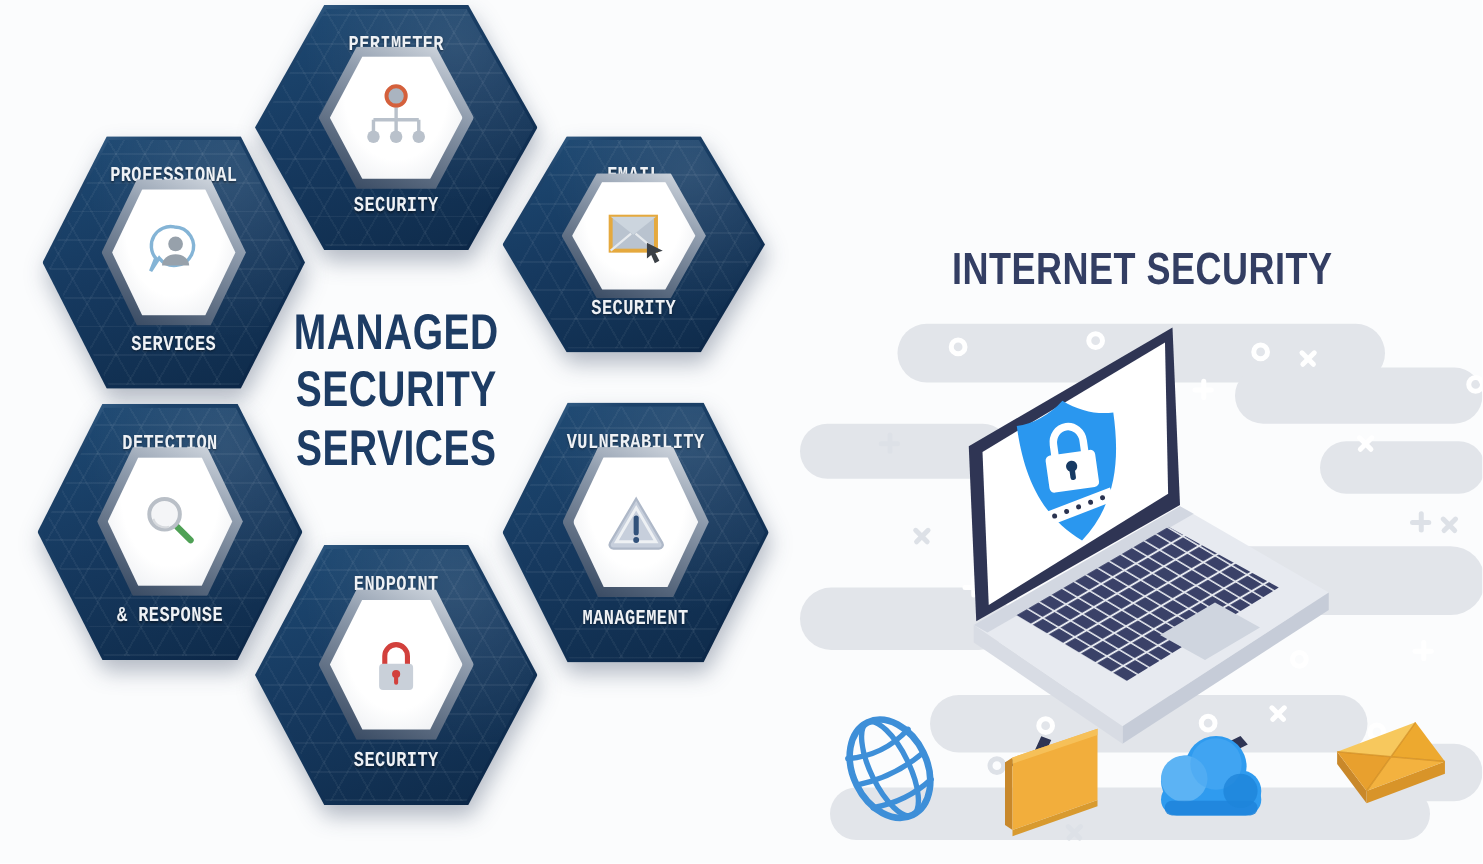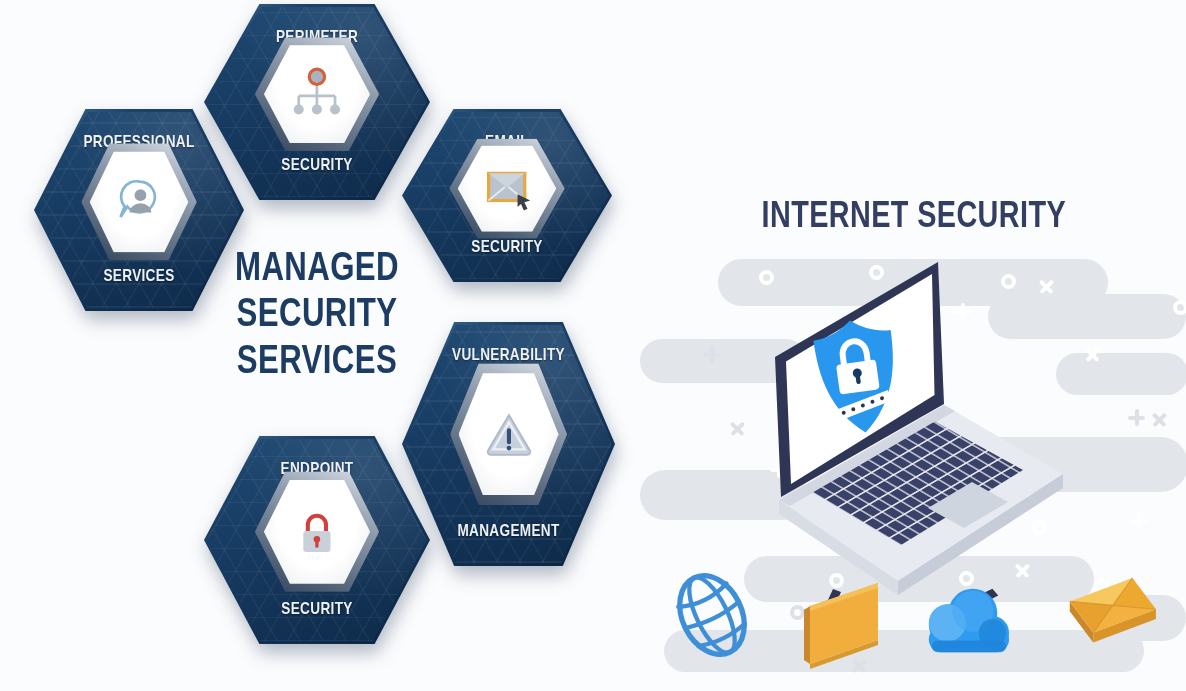--- a/index.html
+++ b/index.html
@@ -1,21 +1,21 @@
 <!DOCTYPE html>
 <html><head>
 <meta charset="utf-8">
 <style>
   html,body{margin:0;padding:0;background:#ffffff;}
   .stage{
     position:relative;width:1186px;height:691px;overflow:hidden;
     background:#fbfcfd;font-family:"Liberation Sans", sans-serif;
   }
   
-  .hex{position:absolute;filter:drop-shadow(2px 9px 9px rgba(25,45,75,.32));}
+  .hex{position:absolute;filter:drop-shadow(2px 9px 9px rgba(25,45,75,.32));font-family:Liberation Mono, monospace;}
   .hex-shape{position:absolute;inset:0;
     clip-path:polygon(24.5% 0%,75.5% 0%,100% 50%,75.5% 100%,24.5% 100%,0% 50%);
     background:linear-gradient(150deg,#416f98 0%,#1d4269 18%,#163a60 45%,#102f52 72%,#0a2342 100%);}
   .hex-core{position:absolute;inset:3px;
     clip-path:polygon(24.5% 0%,75.5% 0%,100% 50%,75.5% 100%,24.5% 100%,0% 50%);
     background:linear-gradient(160deg,#1e4a74 0%,#16395f 48%,#0e2a49 100%);}
   .hex-core::after{content:"";position:absolute;inset:0;
     background-image:
       radial-gradient(ellipse at 72% 16%, rgba(255,255,255,.10), transparent 55%),
       repeating-linear-gradient(0deg, rgba(255,255,255,.05) 0 1.5px, transparent 1.5px 23px),
@@ -113,22 +113,36 @@
       <svg width="58" height="58" viewBox="0 0 64 64" style="position:static">
         <rect x="12" y="15" width="40" height="30" fill="#b9c3cf" stroke="#e5a93e" stroke-width="3.5"></rect>
         <path d="M12,15 L32,31 L52,15 Z" fill="#ccd5de"></path>
         <path d="M12,45 L30,30 M52,45 L34,30" stroke="#e6eaee" stroke-width="2" fill="none"></path>
         <path d="M44,38 L58,45 L51.5,47 L55,54 L51,56 L47.8,48.8 L44,52 Z" fill="#3b4046"></path>
       </svg>
     </div>
     <div class="hex-label bottom">SECURITY</div>
   </div>
 
-
-  <div class="hex" style="left:402px;top:322px;width:213px;height:244px">
+  <div class="hex" style="left:30px;top:323px;width:212px;height:205px">
+    <div class="hex-shape"></div>
+    <div class="hex-core"></div>
+    <div class="hex-label top">DETECTION</div>
+    <div class="icon-ring"></div>
+    <div class="icon-hex">
+      <svg width="58" height="58" viewBox="0 0 64 64" style="position:static">
+        <line x1="38" y1="36" x2="50" y2="48" stroke="#4fa156" stroke-width="5.5" stroke-linecap="round"></line>
+        <circle cx="27" cy="25" r="13.5" fill="#f4f5f7" stroke="#b9bfc7" stroke-width="3.5"></circle>
+        <path d="M17,29 a11,11 0 0 0 14,7" stroke="#d7dade" stroke-width="2" fill="none"></path>
+      </svg>
+    </div>
+    <div class="hex-label bottom">&amp; RESPONSE</div>
+  </div>
+
+  <div class="hex" style="left:402px;top:322px;width:213px;height:208px">
     <div class="hex-shape"></div>
     <div class="hex-core"></div>
     <div class="hex-label top">VULNERABILITY</div>
     <div class="icon-ring"></div>
     <div class="icon-hex">
       <svg width="58" height="58" viewBox="0 0 64 64" style="position:static">
         <path d="M32,11 L55,50 a3.4,3.4 0 0 1 -2.9,5.1 H11.9 A3.4,3.4 0 0 1 9,50 Z" fill="#c7cfdc" stroke="#aeb8c8" stroke-width="2"></path>
         <path d="M32,19 L49.5,49 H14.5 Z" fill="none" stroke="#eef1f4" stroke-width="2.5"></path>
         <line x1="32" y1="28" x2="32" y2="41" stroke="#31517a" stroke-width="4.5" stroke-linecap="round"></line>
         <circle cx="32" cy="47.5" r="2.6" fill="#31517a"></circle>

